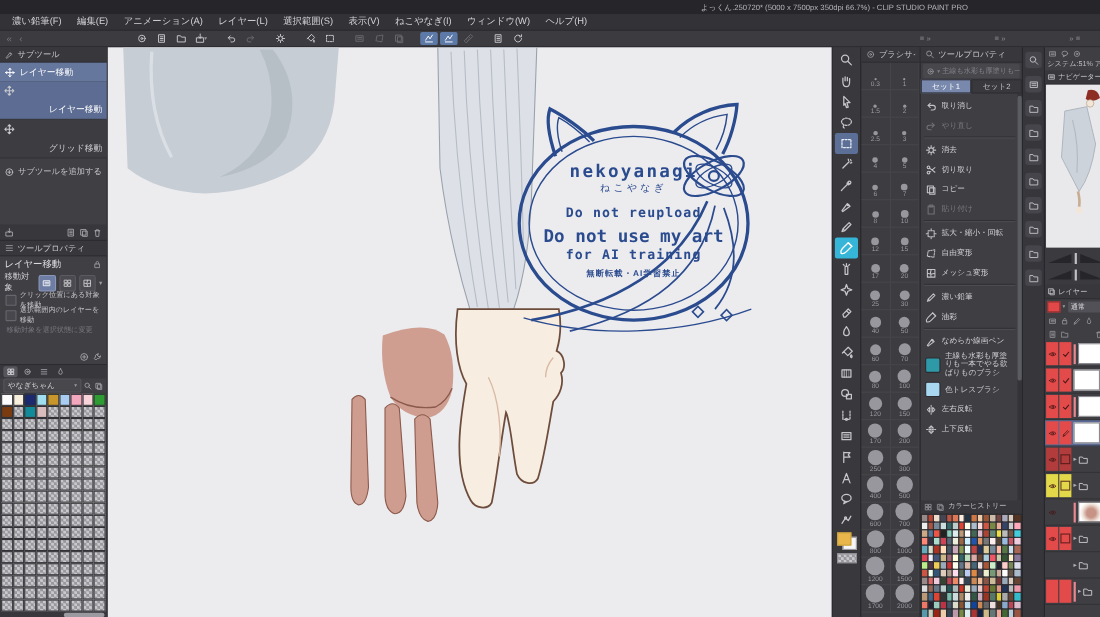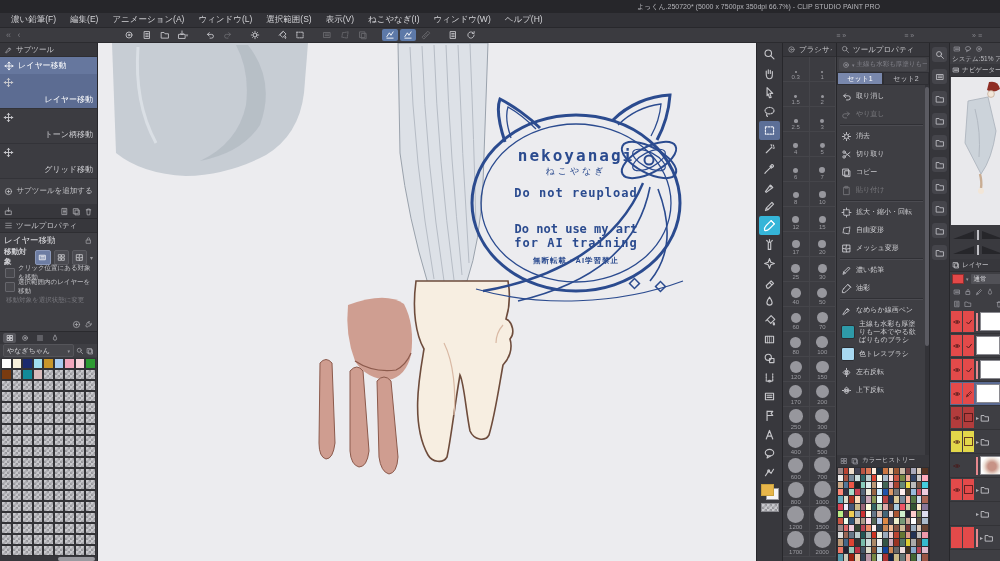--- a/index.html
+++ b/index.html
@@ -41,21 +41,21 @@
   .add-subtool{height:16px;margin:4px 3px 0;display:flex;align-items:center;justify-content:center;gap:3px;
                font-size:7.5px;color:#c2c2c6;}
   .add-subtool .ic{width:9px;height:9px;}
   .subtool-footer{margin-top:auto;height:14px;background:#37373c;display:flex;align-items:center;padding:0 4px;gap:3px;color:#a9a9af;}
   .subtool-footer .ic{width:9px;height:9px;}
   .grow{flex:1;}
 
   .toolprop{height:112px;display:flex;flex-direction:column;flex:none;border-top:1px solid #2a2a2e;}
   .tp-title{height:15px;display:flex;align-items:center;padding:0 4px;font-size:8.5px;color:#e3e3e7;}
   .tp-title .ic{width:9px;height:9px;margin-left:auto;color:#9a9aa0;}
-  .tp-row{height:18px;display:flex;align-items:center;gap:3px;padding:0 4px;font-size:7.5px;font-weight:bold;}
+  .tp-row{height:18px;display:flex;align-items:center;gap:3px;padding:0 4px;font-size:7.5px;}
   .tp-btn{width:14px;height:13px;background:#4a4a50;border:1px solid #5a5a60;border-radius:2px;
           display:flex;align-items:center;justify-content:center;}
   .tp-btn .ic{width:9px;height:9px;}
   .tp-btn.sel{background:#6d7da3;border-color:#8a97b8;color:#fff;}
   .tp-chev{font-size:6px;color:#9a9aa0;}
   .tp-check{height:14px;display:flex;align-items:center;gap:3px;padding:0 5px;font-size:6.5px;color:#c6c6ca;}
   .cbx{width:8px;height:8px;border:1px solid #66666c;background:#47474c;border-radius:1px;flex:none;}
   .tp-dim{height:13px;display:flex;align-items:center;padding:0 6px;font-size:6.5px;color:#77777d;}
   .tp-footer{margin-top:auto;height:14px;display:flex;align-items:center;justify-content:flex-end;gap:3px;padding:0 4px;color:#a9a9af;}
   .tp-footer .ic{width:9px;height:9px;}
@@ -87,21 +87,21 @@
           padding:0 8px;border-radius:2px 2px 0 0;}
   .newtab{color:#9a9a9f;font-size:9px;padding:0 4px;}
   .canvas{flex:1;position:relative;background:#ececef;overflow:hidden;}
   .canvas svg.art{position:absolute;left:0;top:0;}
   .stamp-text{position:absolute;left:374px;top:103px;width:208px;text-align:center;color:#2b4b8f;
               font-family:"DejaVu Sans Mono","Liberation Mono",monospace;pointer-events:none;}
   .st-title{font-size:16px;font-weight:bold;letter-spacing:2px;}
   .st-sub{font-size:9px;letter-spacing:3px;margin-top:0px;}
   .st-l1{font-size:12px;font-weight:bold;margin-top:8px;letter-spacing:1px;}
   .st-l2{font-size:12px;font-weight:bold;letter-spacing:1px;}
-  .st-l3{font-size:12px;font-weight:bold;margin-top:22px;letter-spacing:0px;}
+  .st-l3{font-size:16px;font-weight:bold;margin-top:5px;letter-spacing:0px;}
   .st-l4{font-size:12px;font-weight:bold;letter-spacing:1px;}
   .st-foot{font-size:7.5px;letter-spacing:1px;margin-top:6px;font-family:"Liberation Sans",sans-serif;font-weight:bold;}
 
   
   .toolscol{width:25px;background:#38383d;border-left:1px solid #27272b;display:flex;flex-direction:column;
             align-items:center;padding-top:2px;flex:none;gap:0;}
   .tool{width:21px;height:19px;display:flex;align-items:center;justify-content:center;border-radius:2px;color:#c6c6ca;flex:none;}
   .tool.selected{background:#5c6f97;color:#e9edf5;}
   .tool.active{background:#35b5d8;color:#fff;}
   .tool .ic{width:13px;height:13px;}
@@ -375,21 +375,21 @@
 <div class="app">
 
   <div class="titlebar">
     <span>よっくん.250720* (5000 x 7500px 350dpi 66.7%) - CLIP STUDIO PAINT PRO</span>
   </div>
 
   <div class="menubar">
       <div class="menu-item">濃い鉛筆(F)</div>
       <div class="menu-item">編集(E)</div>
       <div class="menu-item">アニメーション(A)</div>
-      <div class="menu-item">ウィンドウ(L)</div>
+      <div class="menu-item">レイヤー(L)</div>
       <div class="menu-item">選択範囲(S)</div>
       <div class="menu-item">表示(V)</div>
       <div class="menu-item">ねこやなぎ(I)</div>
       <div class="menu-item">ウィンドウ(W)</div>
       <div class="menu-item">ヘルプ(H)</div>
     </div>
 
   <div class="cmdbar">
     <span class="histnav">« ‹</span>
 
@@ -508,26 +508,20 @@
               <use href="#i-move"></use>
             </svg>
           <span>レイヤー移動</span>
         </div>
         <div id="subtool-list">
             <div class="subtool-item selected">
               <svg class="ic">
                 <use href="#i-move"></use>
               </svg>
               <span class="lbl">レイヤー移動</span>
-            </div>
-            <div class="subtool-item">
-              <svg class="ic">
-                <use href="#i-move"></use>
-              </svg>
-              <span class="lbl">トーン柄移動</span>
             </div>
             <div class="subtool-item">
               <svg class="ic">
                 <use href="#i-move"></use>
               </svg>
               <span class="lbl">グリッド移動</span>
             </div>
           </div>
         <div class="add-subtool">
           <svg class="ic">

